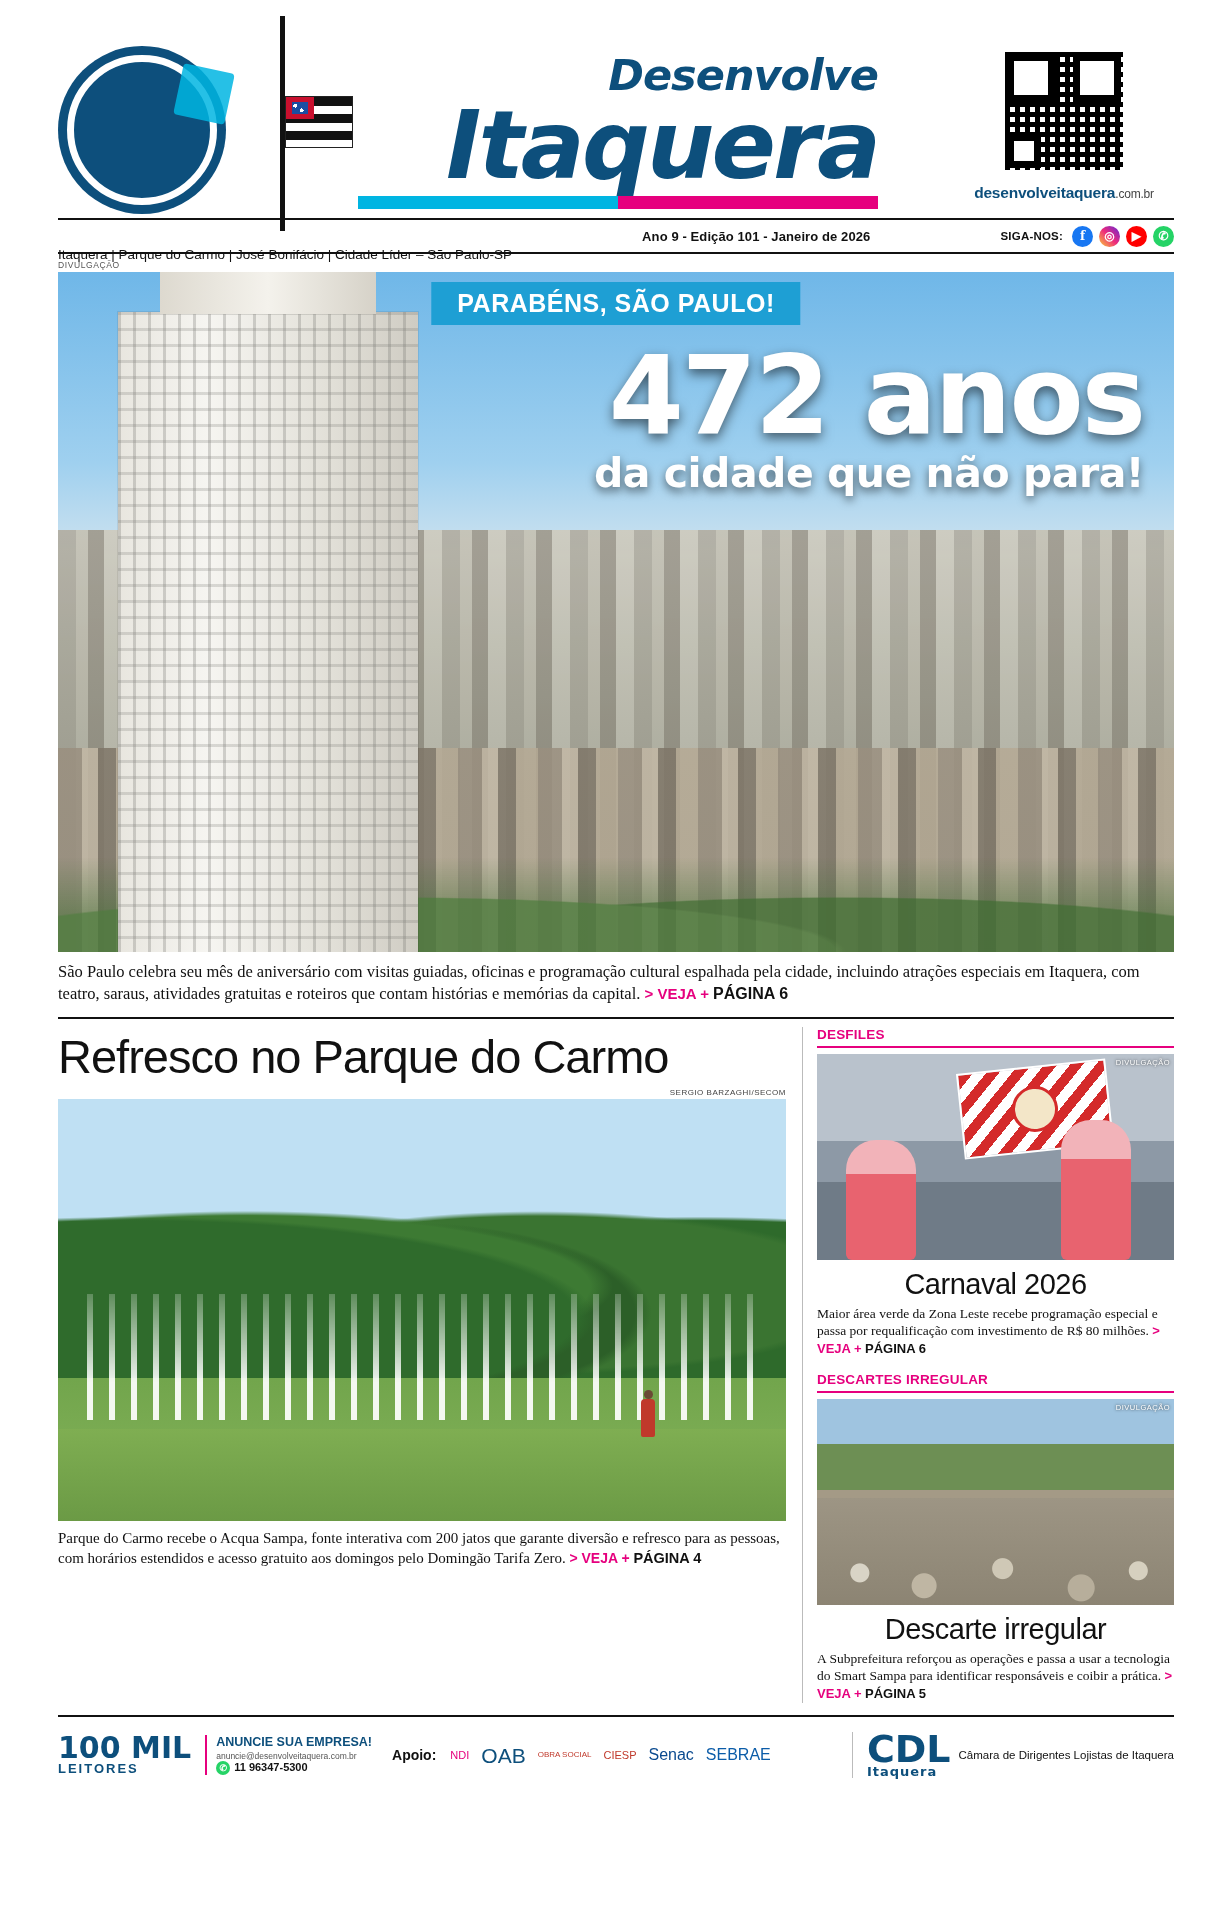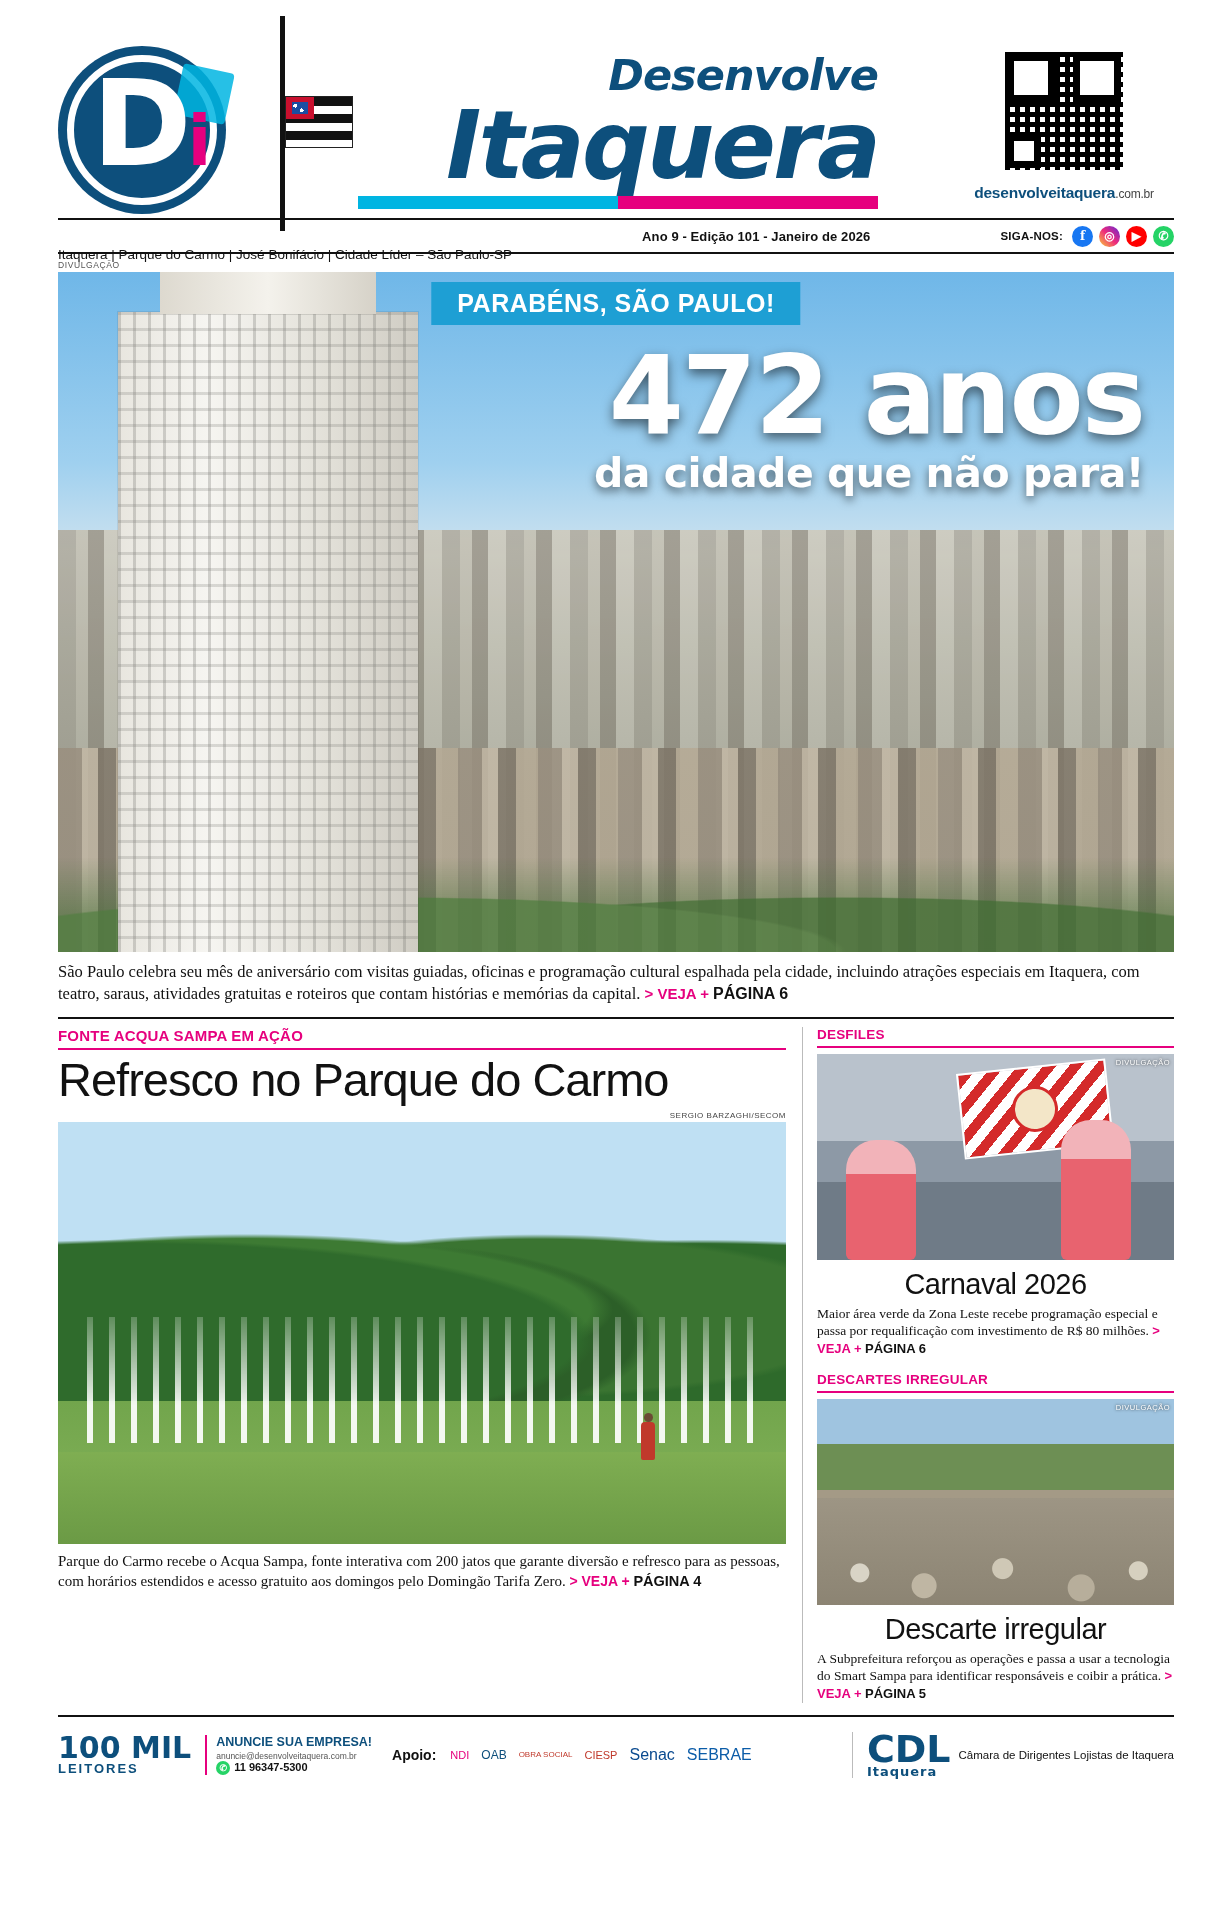--- a/index.html
+++ b/index.html
@@ -514,21 +514,21 @@
     padding-left: 9px;
     font-size: 10.5px;
     line-height: 1.25;
   }
   .ad-anuncie .t1 { font-weight: bold; color: #0d4f7c; font-size: 12.5px; }
   .ad-anuncie .t2 { color: #555; font-size: 8.5px; }
   .ad-anuncie .t3 { font-weight: bold; color: #111; font-size: 11px; display: flex; align-items: center; gap: 4px; }
   .apoio { font-weight: bold; font-size: 14px; color: #111; margin-left: 6px; }
   .logos { display: flex; align-items: center; gap: 12px; }
   .lg { font-size: 11px; font-weight: normal; color: #333; text-align: center; line-height: 1; }
-  .lg .big { display: block; font-size: 12px; }
+  .lg .big { display: block; font-size: 21px; }
   .cdl {
     margin-left: auto;
     display: flex; align-items: center; gap: 8px;
     border-left: 1px solid #bbb; padding-left: 14px;
   }
   .cdl .mark {
     font-family: "DejaVu Sans", sans-serif;
     font-weight: bold; font-size: 38px; color: #0d4f7c; line-height: .9;
   }
   .cdl .mark small { display: block; font-size: 13px; letter-spacing: 1px; }
@@ -538,23 +538,20 @@
 <body>
 
 <div class="page">
 
   <div class="masthead">
     <div class="logo-block">
       <div class="logo-circle">
         <div class="ring"></div>
       </div>
       <div class="cyan-blob"></div>
-      <div class="logo-d">
-        <span>D</span><span class="inner-i">i</span>
-      </div>
       <div class="flag-pole"></div>
       <div class="flag">
         <div class="flag-quad"></div>
       </div>
       <div class="wordmark">
         <div class="w1">Desenvolve</div>
         <div class="w2">Itaquera</div>
         <div class="bars">
           <div class="b-cyan"></div>
             <div class="b-pink"></div>
@@ -604,21 +601,20 @@
     <div class="lead-caption">
       <span>São Paulo celebra seu mês de aniversário com visitas guiadas, oficinas e programação cultural espalhada pela cidade, incluindo atrações especiais em Itaquera, com teatro, saraus, atividades gratuitas e roteiros que contam histórias e memórias da capital.</span>
       <span class="veja">&gt; VEJA +</span>
       <span class="pagina">PÁGINA 6</span>
     </div>
   </div>
 
   <div class="cols">
 
     <div class="col-left">
-      <div class="kicker">FONTE ACQUA SAMPA EM AÇÃO</div>
       <div class="headline-main">Refresco no Parque do Carmo</div>
       <div class="credit">SERGIO BARZAGHI/SECOM</div>
       <div class="photo-park">
         <div class="trees"></div>
         <div class="fountain"></div>
         <div class="lawn"></div>
         <div class="person"></div>
       </div>
       <div class="caption-serif">
         <span>Parque do Carmo recebe o Acqua Sampa, fonte interativa com 200 jatos que garante diversão e refresco para as pessoas, com horários estendidos e acesso gratuito aos domingos pelo Domingão Tarifa Zero.</span>

